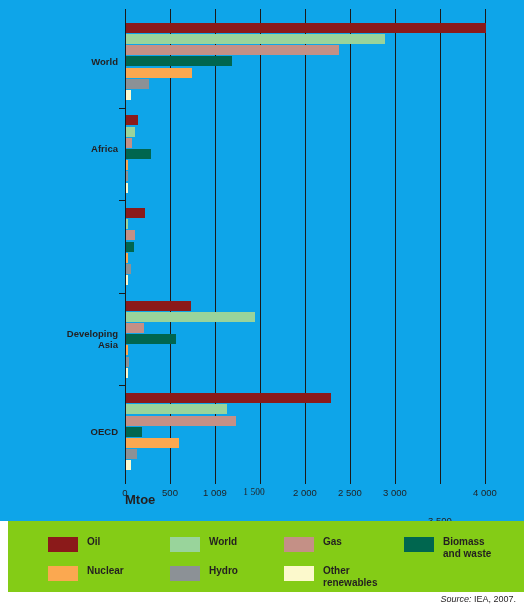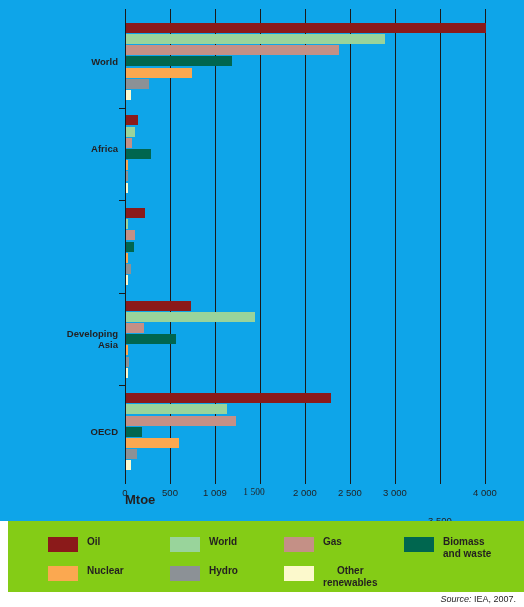--- a/index.html
+++ b/index.html
@@ -273,21 +273,21 @@
 and waste</div>
     </div>
     <div class="legend-item" style="left: 40px; top: 44px;">
       <div class="legend-swatch" style="background: rgb(251, 168, 80);"></div>
       <div class="legend-text">Nuclear</div>
     </div>
     <div class="legend-item" style="left: 162px; top: 44px;">
       <div class="legend-swatch" style="background: rgb(140, 145, 150);"></div>
       <div class="legend-text">Hydro</div>
     </div>
-    <div class="legend-item" style="left: 276px; top: 44px; text-align: center;">
+    <div class="legend-item" style="left: 276px; top: 44px;">
       <div class="legend-swatch" style="background: rgb(252, 249, 204);"></div>
       <div class="legend-text">Other
 renewables</div>
     </div>
   </div>
 
 <div id="source-note">
   <span class="src-word">Source:</span><span> IEA, 2007.</span>
 </div>
 

